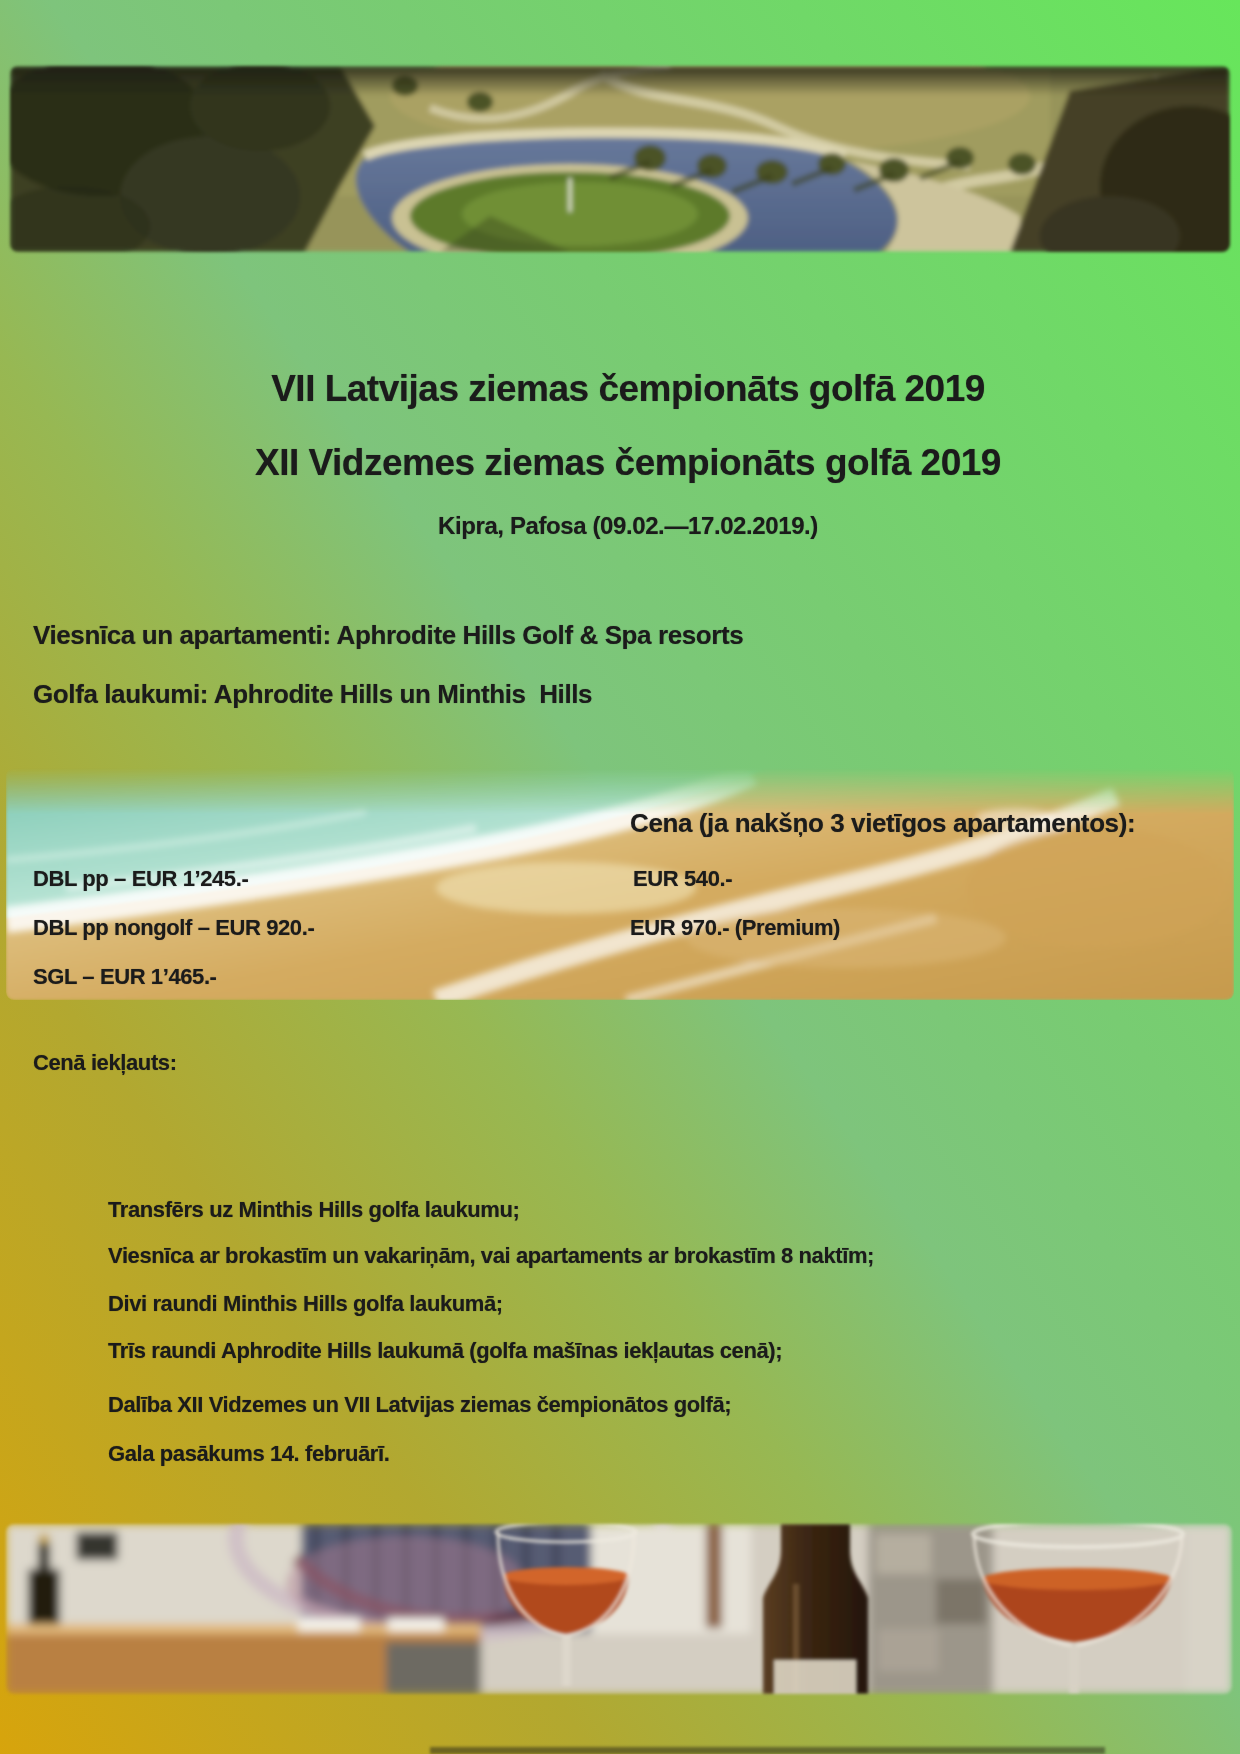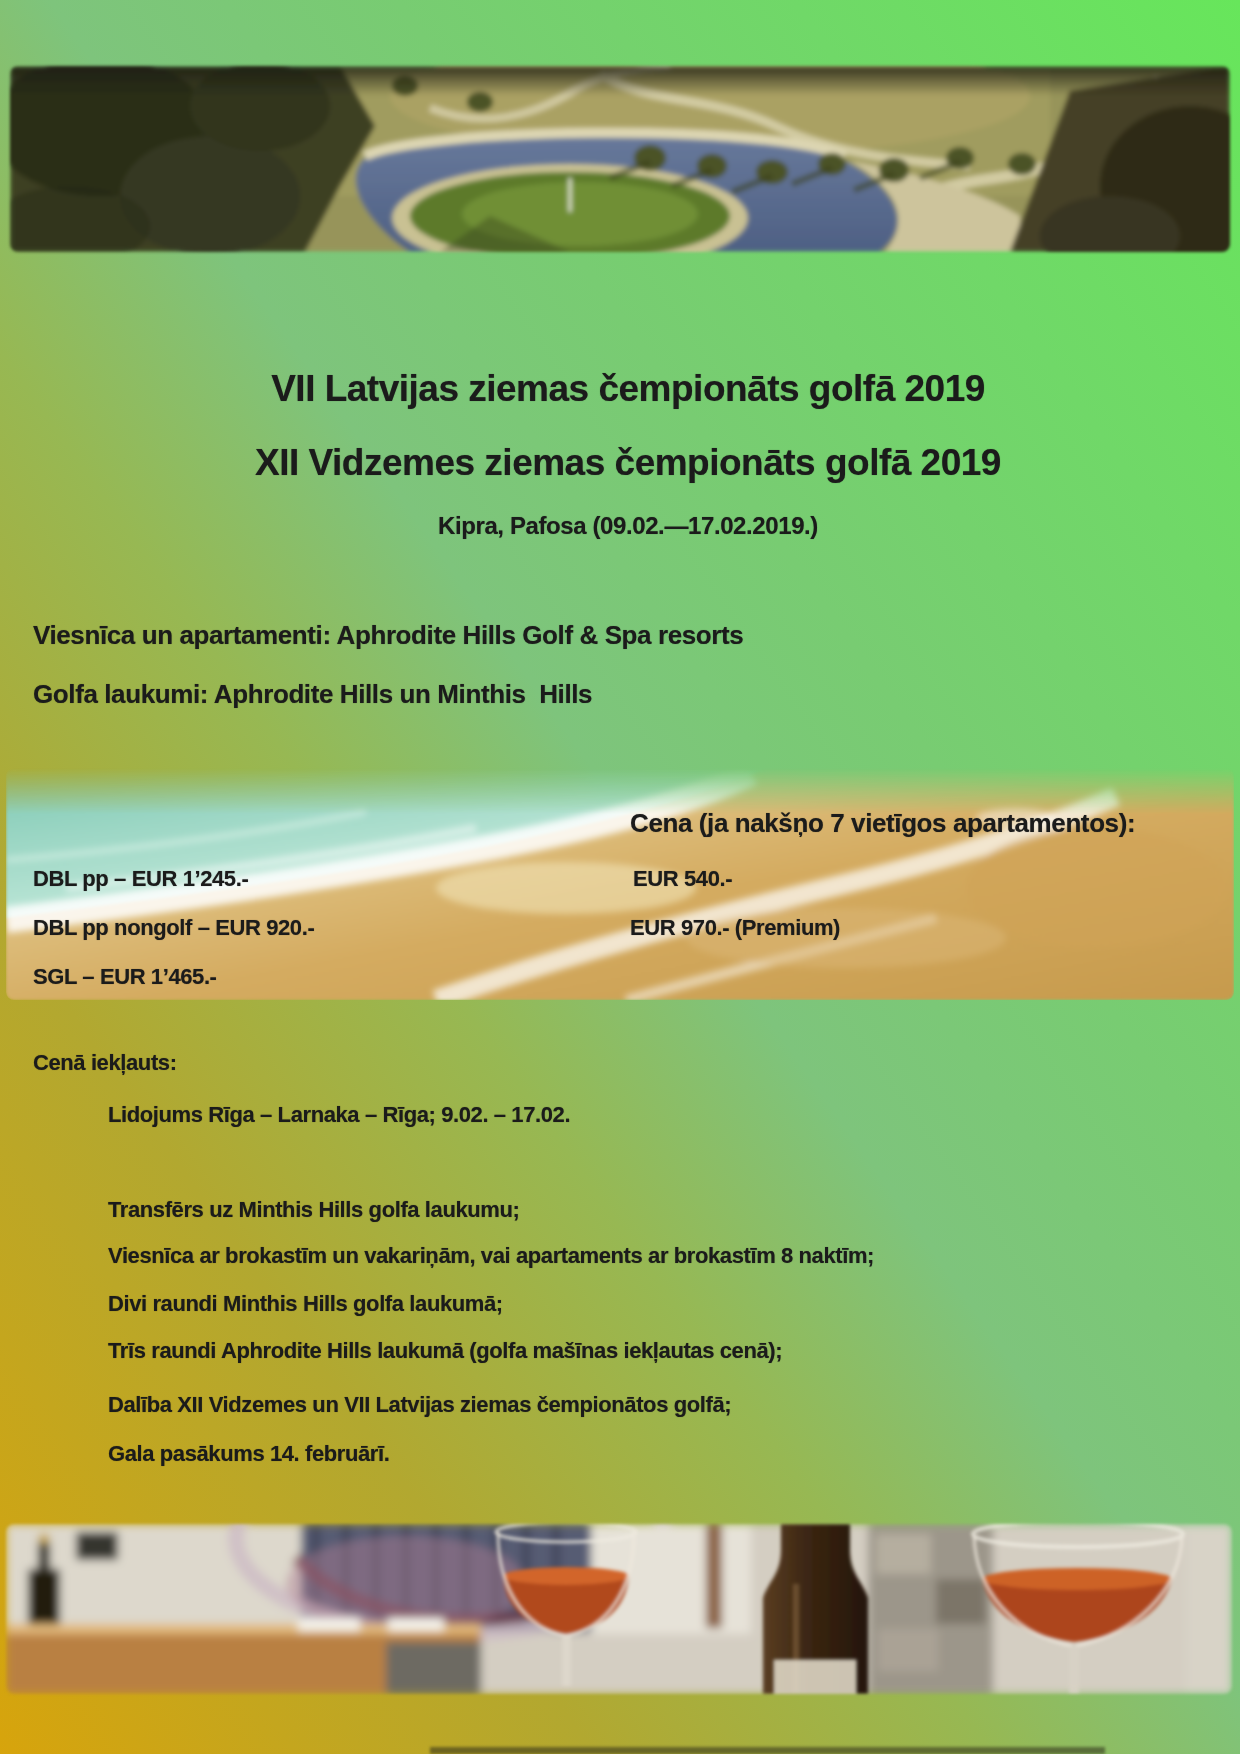--- a/index.html
+++ b/index.html
@@ -155,31 +155,30 @@
         <path d="M620,232 C720,204 820,180 930,150" stroke="#ffffff" stroke-width="10" fill="none" opacity="0.5"></path>
         <ellipse cx="560" cy="120" rx="130" ry="26" fill="#f2e4b8" opacity="0.6"></ellipse>
         <ellipse cx="840" cy="170" rx="160" ry="30" fill="#dcb877" opacity="0.5"></ellipse>
         <ellipse cx="1090" cy="120" rx="130" ry="60" fill="#cfa356" opacity="0.55"></ellipse>
         <ellipse cx="1010" cy="50" rx="40" ry="10" fill="#ffffff" opacity="0.45"></ellipse>
         <ellipse cx="700,"></ellipse>
       </g>
     </svg>
   </div>
 
-  <div class="txt body26" style="left:622px;top:808px">Cena (ja nakšņo 7 vietīgos apartamentos):</div>
+  <div class="txt body26" style="left:622px;top:808px">Cena (ja nakšņo 3 vietīgos apartamentos):</div>
 
   <div class="txt body27" style="left:25px;top:866px">DBL pp – EUR 1’245.-</div>
   <div class="txt body27" style="left:25px;top:915px">DBL pp nongolf – EUR 920.-</div>
   <div class="txt body27" style="left:25px;top:964px">SGL – EUR 1’465.-</div>
 
   <div class="txt body27" style="left:625px;top:866px">EUR 540.-</div>
   <div class="txt body27" style="left:622px;top:915px">EUR 970.- (Premium)</div>
 
   <div class="txt body27" style="left:25px;top:1050px">Cenā iekļauts:</div>
-  <div class="txt body27" style="left:100px;top:1102px">Lidojums Rīga – Larnaka – Rīga; 9.02. – 17.02.</div>
   <div class="txt body27" style="left:100px;top:1197px">Transfērs uz Minthis Hills golfa laukumu;</div>
   <div class="txt body27" style="left:100px;top:1243px">Viesnīca ar brokastīm un vakariņām, vai apartaments ar brokastīm 8 naktīm;</div>
   <div class="txt body27" style="left:100px;top:1291px">Divi raundi Minthis Hills golfa laukumā;</div>
   <div class="txt body27" style="left:100px;top:1338px">Trīs raundi Aphrodite Hills laukumā (golfa mašīnas iekļautas cenā);</div>
   <div class="txt body27" style="left:100px;top:1392px">Dalība XII Vidzemes un VII Latvijas ziemas čempionātos golfā;</div>
   <div class="txt body27" style="left:100px;top:1441px">Gala pasākums 14. februārī.</div>
 
   <div class="photo" id="photo-wine">
     <svg viewBox="0 0 1226 170" preserveAspectRatio="none">
       <defs>

